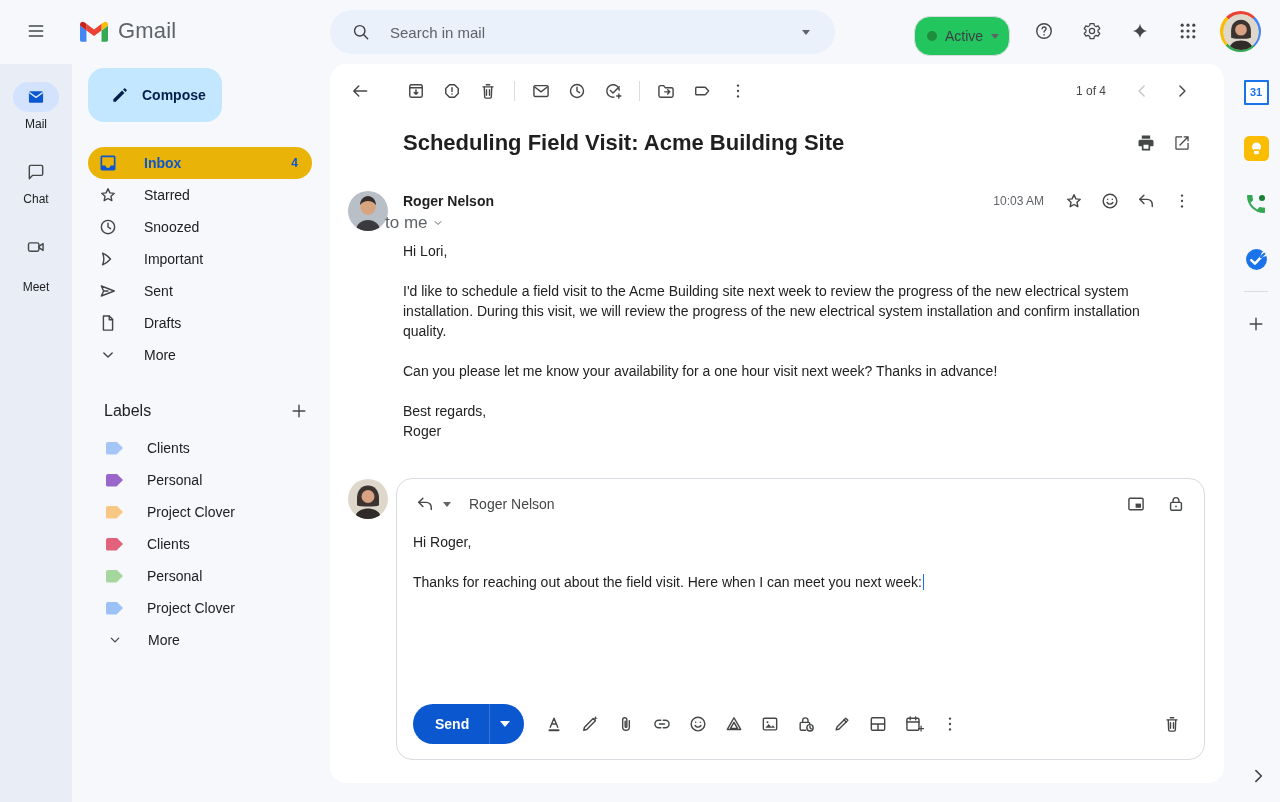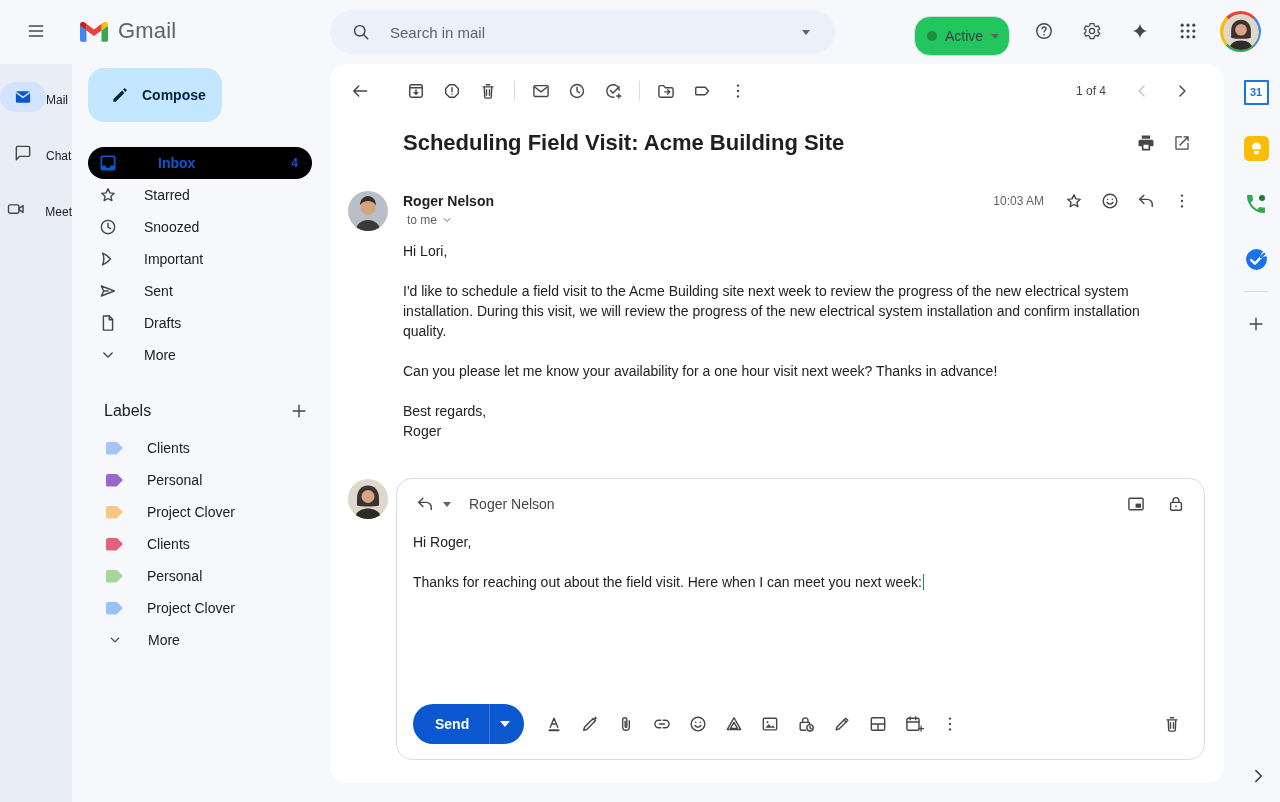--- a/index.html
+++ b/index.html
@@ -18,54 +18,54 @@
   .searchbar { left:330px; top:10px; width:505px; height:44px; background:#eaf1fb; border-radius:24px; display:flex; align-items:center; padding:0 14px 0 14px; }
   .searchbar .ph { font-size:15px; color:#5f6368; margin-left:12px; flex:1; }
   .chip { left:914px; top:16px; height:40px; background:#22c55e; border:1px solid #dadce0; border-radius:16px; display:flex; align-items:center; padding:0 10px 0 12px; gap:8px; cursor:pointer; }
   .chip .dot { width:10px; height:10px; border-radius:50%; background:#1e8e3e; }
   .chip .txt { font-size:14px; color:#3c4043; }
   .avatar-ring { left:1220px; top:11px; width:41px; height:41px; border-radius:50%; padding:2.5px; background:conic-gradient(#ea4335 0 12%, #4285f4 12% 38%, #34a853 38% 63%, #fbbc04 63% 88%, #ea4335 88%); cursor:pointer; }
   .avatar-ring svg { width:36px; height:36px; border-radius:50%; display:block; }
 
   
   .rail { position:absolute; left:0; top:64px; width:72px; height:738px; background:#e9eef6; }
-  .rail-item { width:72px; display:flex; align-items:center; cursor:pointer; }
+  .rail-item { width:72px; display:flex; flex-direction:column; align-items:center; cursor:pointer; }
   .rail-pill { width:46px; height:30px; border-radius:15px; display:flex; align-items:center; justify-content:center; }
   .rail-pill.on { background:#d3e3fd; }
   .rail-label { font-size:12px; margin-top:5px; color:#202124; }
 
   
   .sidebar { position:absolute; left:72px; top:64px; width:258px; height:738px; }
   .compose { position:absolute; left:16px; top:4px; width:134px; height:54px; background:#c2e7ff; border-radius:16px; display:flex; align-items:center; gap:12px; padding-left:22px; cursor:pointer; }
   .compose span { font-size:14px; font-weight:bold; color:#041e49; }
   .nav { position:absolute; left:0; top:83px; width:258px; }
   .nav-row { height:32px; display:flex; align-items:center; padding-left:26px; gap:26px; border-radius:0 16px 16px 0; cursor:pointer; }
   .nav-row .lbl { font-size:14px; color:#202124; }
-  .nav-row.sel { margin:0 18px 0 16px; padding-left:10px; gap:40px; background:#000000; border-radius:16px; }
+  .nav-row.sel { margin:0 18px 0 16px; padding-left:10px; gap:26px; background:#eab308; border-radius:16px; }
   .nav-row.sel .lbl { color:#0b57d0; font-weight:bold; }
   .nav-row.sel .cnt { margin-left:auto; margin-right:14px; font-size:12px; font-weight:bold; color:#0b57d0; }
   .labels-head { position:absolute; left:32px; top:332px; width:210px; display:flex; align-items:center; }
   .labels-head .t { font-size:16px; color:#202124; }
   .labels-head .plus { margin-left:auto; cursor:pointer; }
   .label-list { position:absolute; left:0; top:368px; width:258px; }
   .label-row { height:32px; display:flex; align-items:center; padding-left:34px; gap:24px; cursor:pointer; }
   .tagswatch { width:17px; height:13px; clip-path:polygon(0 0, 62% 0, 100% 50%, 62% 100%, 0 100%); border-radius:2px; }
   .label-row .lbl, .more-row .lbl { font-size:14px; color:#202124; }
 
   
   .card { position:absolute; left:330px; top:64px; width:894px; height:719px; background:#fff; border-radius:16px; }
   .mtoolbar { position:absolute; left:12px; top:9px; height:36px; display:flex; align-items:center; }
   .vdiv { width:1px; height:20px; background:#dadce0; margin:0 8px; }
   .pager { position:absolute; top:9px; right:24px; height:36px; display:flex; align-items:center; gap:4px; }
   .pager .cnttxt { font-size:12px; color:#444746; margin-right:14px; }
   .subject { position:absolute; left:73px; top:66px; font-size:22px; color:#1f1f1f; }
   .subj-actions { position:absolute; top:61px; right:24px; display:flex; }
   .msg-avatar { position:absolute; left:18px; top:127px; width:40px; height:40px; }
   .sender { position:absolute; left:73px; top:129px; font-size:14px; font-weight:bold; color:#1f1f1f; }
-  .tome { position:absolute; left:77px; top:149px; font-size:12px; color:#5f6368; display:flex; align-items:center; gap:3px; cursor:pointer; }
+  .tome { position:absolute; left:55px; top:149px; font-size:17px; color:#5f6368; display:flex; align-items:center; gap:3px; cursor:pointer; }
   .msg-meta { position:absolute; top:119px; right:24px; display:flex; align-items:center; }
   .msg-meta .time { font-size:12px; color:#5f6368; margin-right:12px; }
   .mailbody { position:absolute; left:73px; top:177px; width:760px; font-size:14px; line-height:20px; color:#222; }
   .mailbody p { margin-bottom:20px; }
   .mailbody p.tight { margin-bottom:0; }
 
   
   .reply-avatar { position:absolute; left:18px; top:415px; width:40px; height:40px; }
   .replybox { position:absolute; left:66px; top:414px; width:809px; height:282px; border:1px solid #d9dce0; border-radius:16px; background:#fff; }
   .rhead { position:absolute; left:16px; top:13px; display:flex; align-items:center; gap:6px; }

